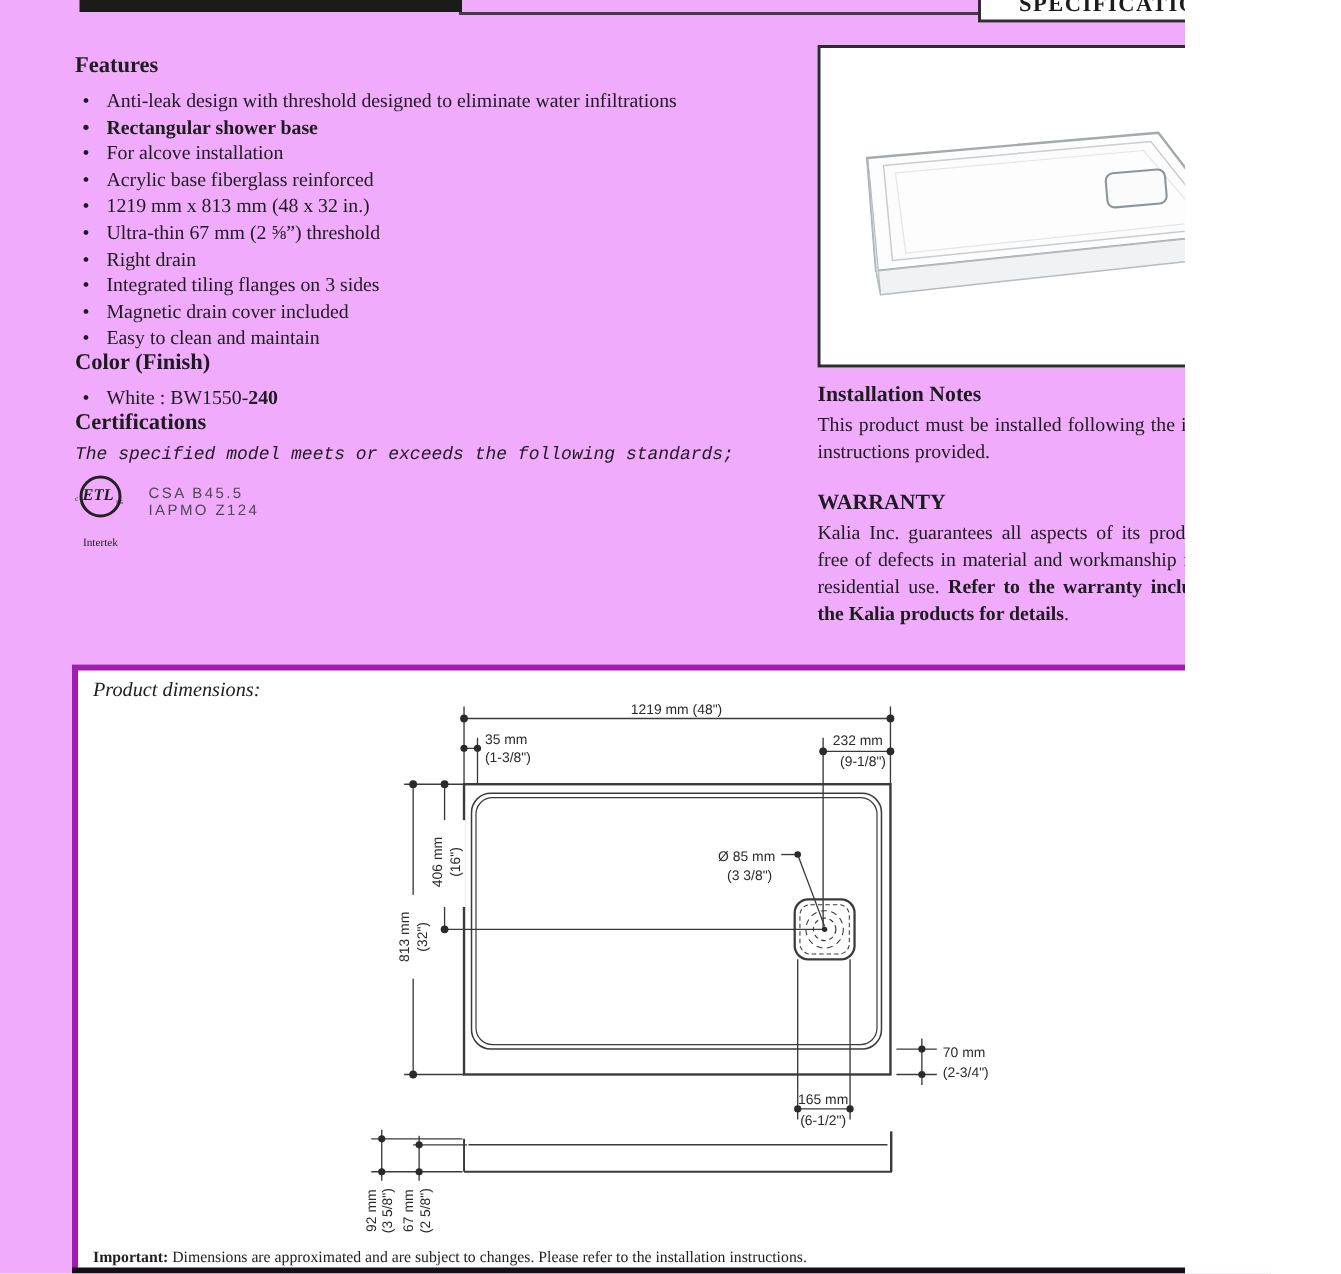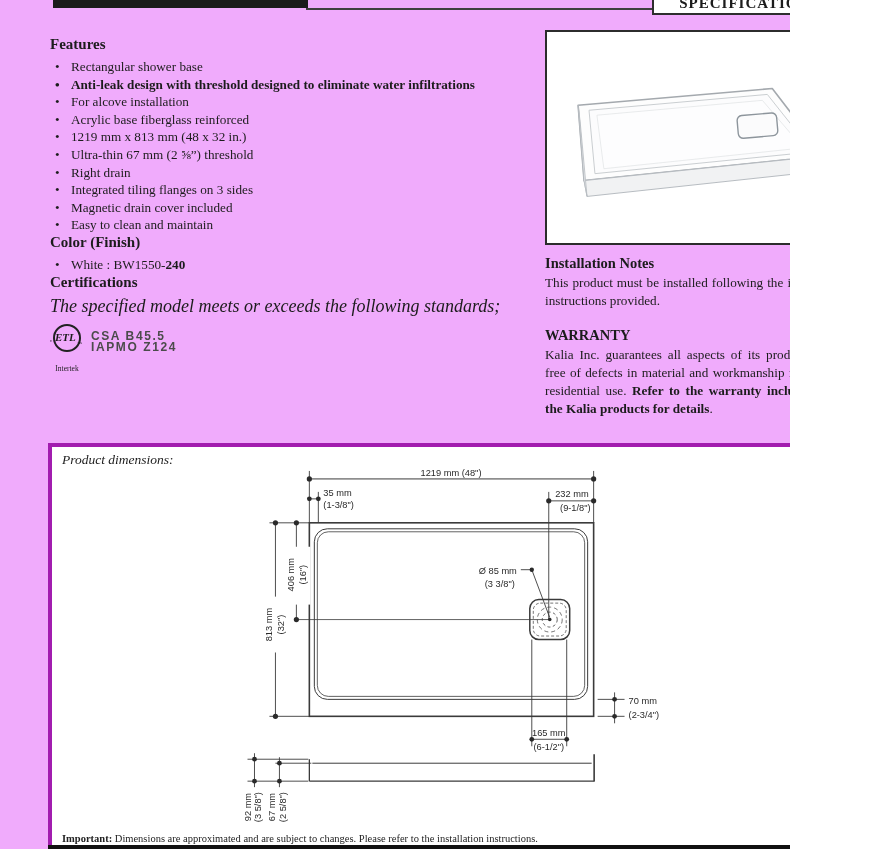--- a/index.html
+++ b/index.html
@@ -12,30 +12,30 @@
   .spec-box span{position:absolute;left:0;bottom:1px;width:100%;text-align:center;
         font-weight:bold;font-size:15px;letter-spacing:1px;}
   
   .left-col{position:absolute;left:50px;top:36px;width:475px;}
   .h-big{font-size:15px;font-weight:bold;margin:0 0 5px 0;}
   ul.plain{list-style:none;margin:0;padding:0;font-size:13.2px;}
   ul.plain li{position:relative;padding-left:21px;line-height:17.6px;}
   ul.plain li::before{content:"\2022";position:absolute;left:5px;}
   ul.features li:nth-child(2){font-weight:bold;}
   .sec-gap{}
-  .cert-note{font-style:italic;font-size:18px;margin:1px 0 6px 0;}
+  .cert-note{font-style:italic;font-size:12px;margin:1px 0 6px 0;font-family:Liberation Mono, monospace;}
   .cert-row{display:flex;align-items:flex-start;margin-top:7px;}
   .etl{width:34px;text-align:center;position:relative;}
   .etl-circle{width:24px;height:24px;border:2px solid #222;border-radius:50%;margin:0 auto;
       font-style:italic;font-weight:bold;font-size:11px;line-height:23px;text-align:left;}
   .etl-c{position:absolute;left:0;top:14px;font-size:5px;}
   .etl-us{position:absolute;right:2px;top:16px;font-size:5px;}
   .etl-sub{font-size:7.5px;margin-top:12px;}
-  .standards{margin-left:7px;padding-top:7px;font-family:"Liberation Sans",sans-serif;
-      font-size:12px;letter-spacing:1.6px;color:#4b4b4b;line-height:11px;font-weight:bold;}
+  .standards{margin-left:15px;padding-top:7px;font-family:"Liberation Sans",sans-serif;
+      font-size:10px;letter-spacing:1.6px;color:#4b4b4b;line-height:11px;}
   
   .image-box{position:absolute;left:545px;top:30px;width:297px;height:211px;border:2px solid #2c2c2c;background:#fff;}
   .right-col{position:absolute;left:545px;top:255px;width:301px;}
   .h-med{font-size:14.5px;font-weight:bold;margin:0;}
   .right-col p{font-size:13.2px;text-align:justify;line-height:18px;margin:2px 0 17px 0;}
   
   .dims-box{position:absolute;left:48px;top:443px;width:795px;height:401px;border:4px solid #a21caf;background:#fff;}
   .dims-label{position:absolute;left:10px;top:5px;font-style:italic;font-size:13.5px;}
   .dims-note{position:absolute;left:10px;bottom:4px;font-size:10.5px;color:#222;}
   .drawing{position:absolute;left:0;top:0;}
@@ -49,22 +49,22 @@
 
   <div class="topbar"></div>
   <div class="top-rule"></div>
   <div class="spec-box">
     <span>SPECIFICATIONS</span>
   </div>
 
   <div class="left-col">
     <div class="h-big">Features</div>
     <ul class="plain features">
+      <li>Anti-leak design with threshold designed to eliminate water infiltrations</li>
       <li>Rectangular shower base</li>
-      <li>Anti-leak design with threshold designed to eliminate water infiltrations</li>
       <li>For alcove installation</li>
       <li>Acrylic base fiberglass reinforced</li>
       <li>1219 mm x 813 mm (48 x 32 in.)</li>
       <li>Ultra-thin 67 mm (2 ⅝”) threshold</li>
       <li>Right drain</li>
       <li>Integrated tiling flanges on 3 sides</li>
       <li>Magnetic drain cover included</li>
       <li>Easy to clean and maintain</li>
     </ul>
 

